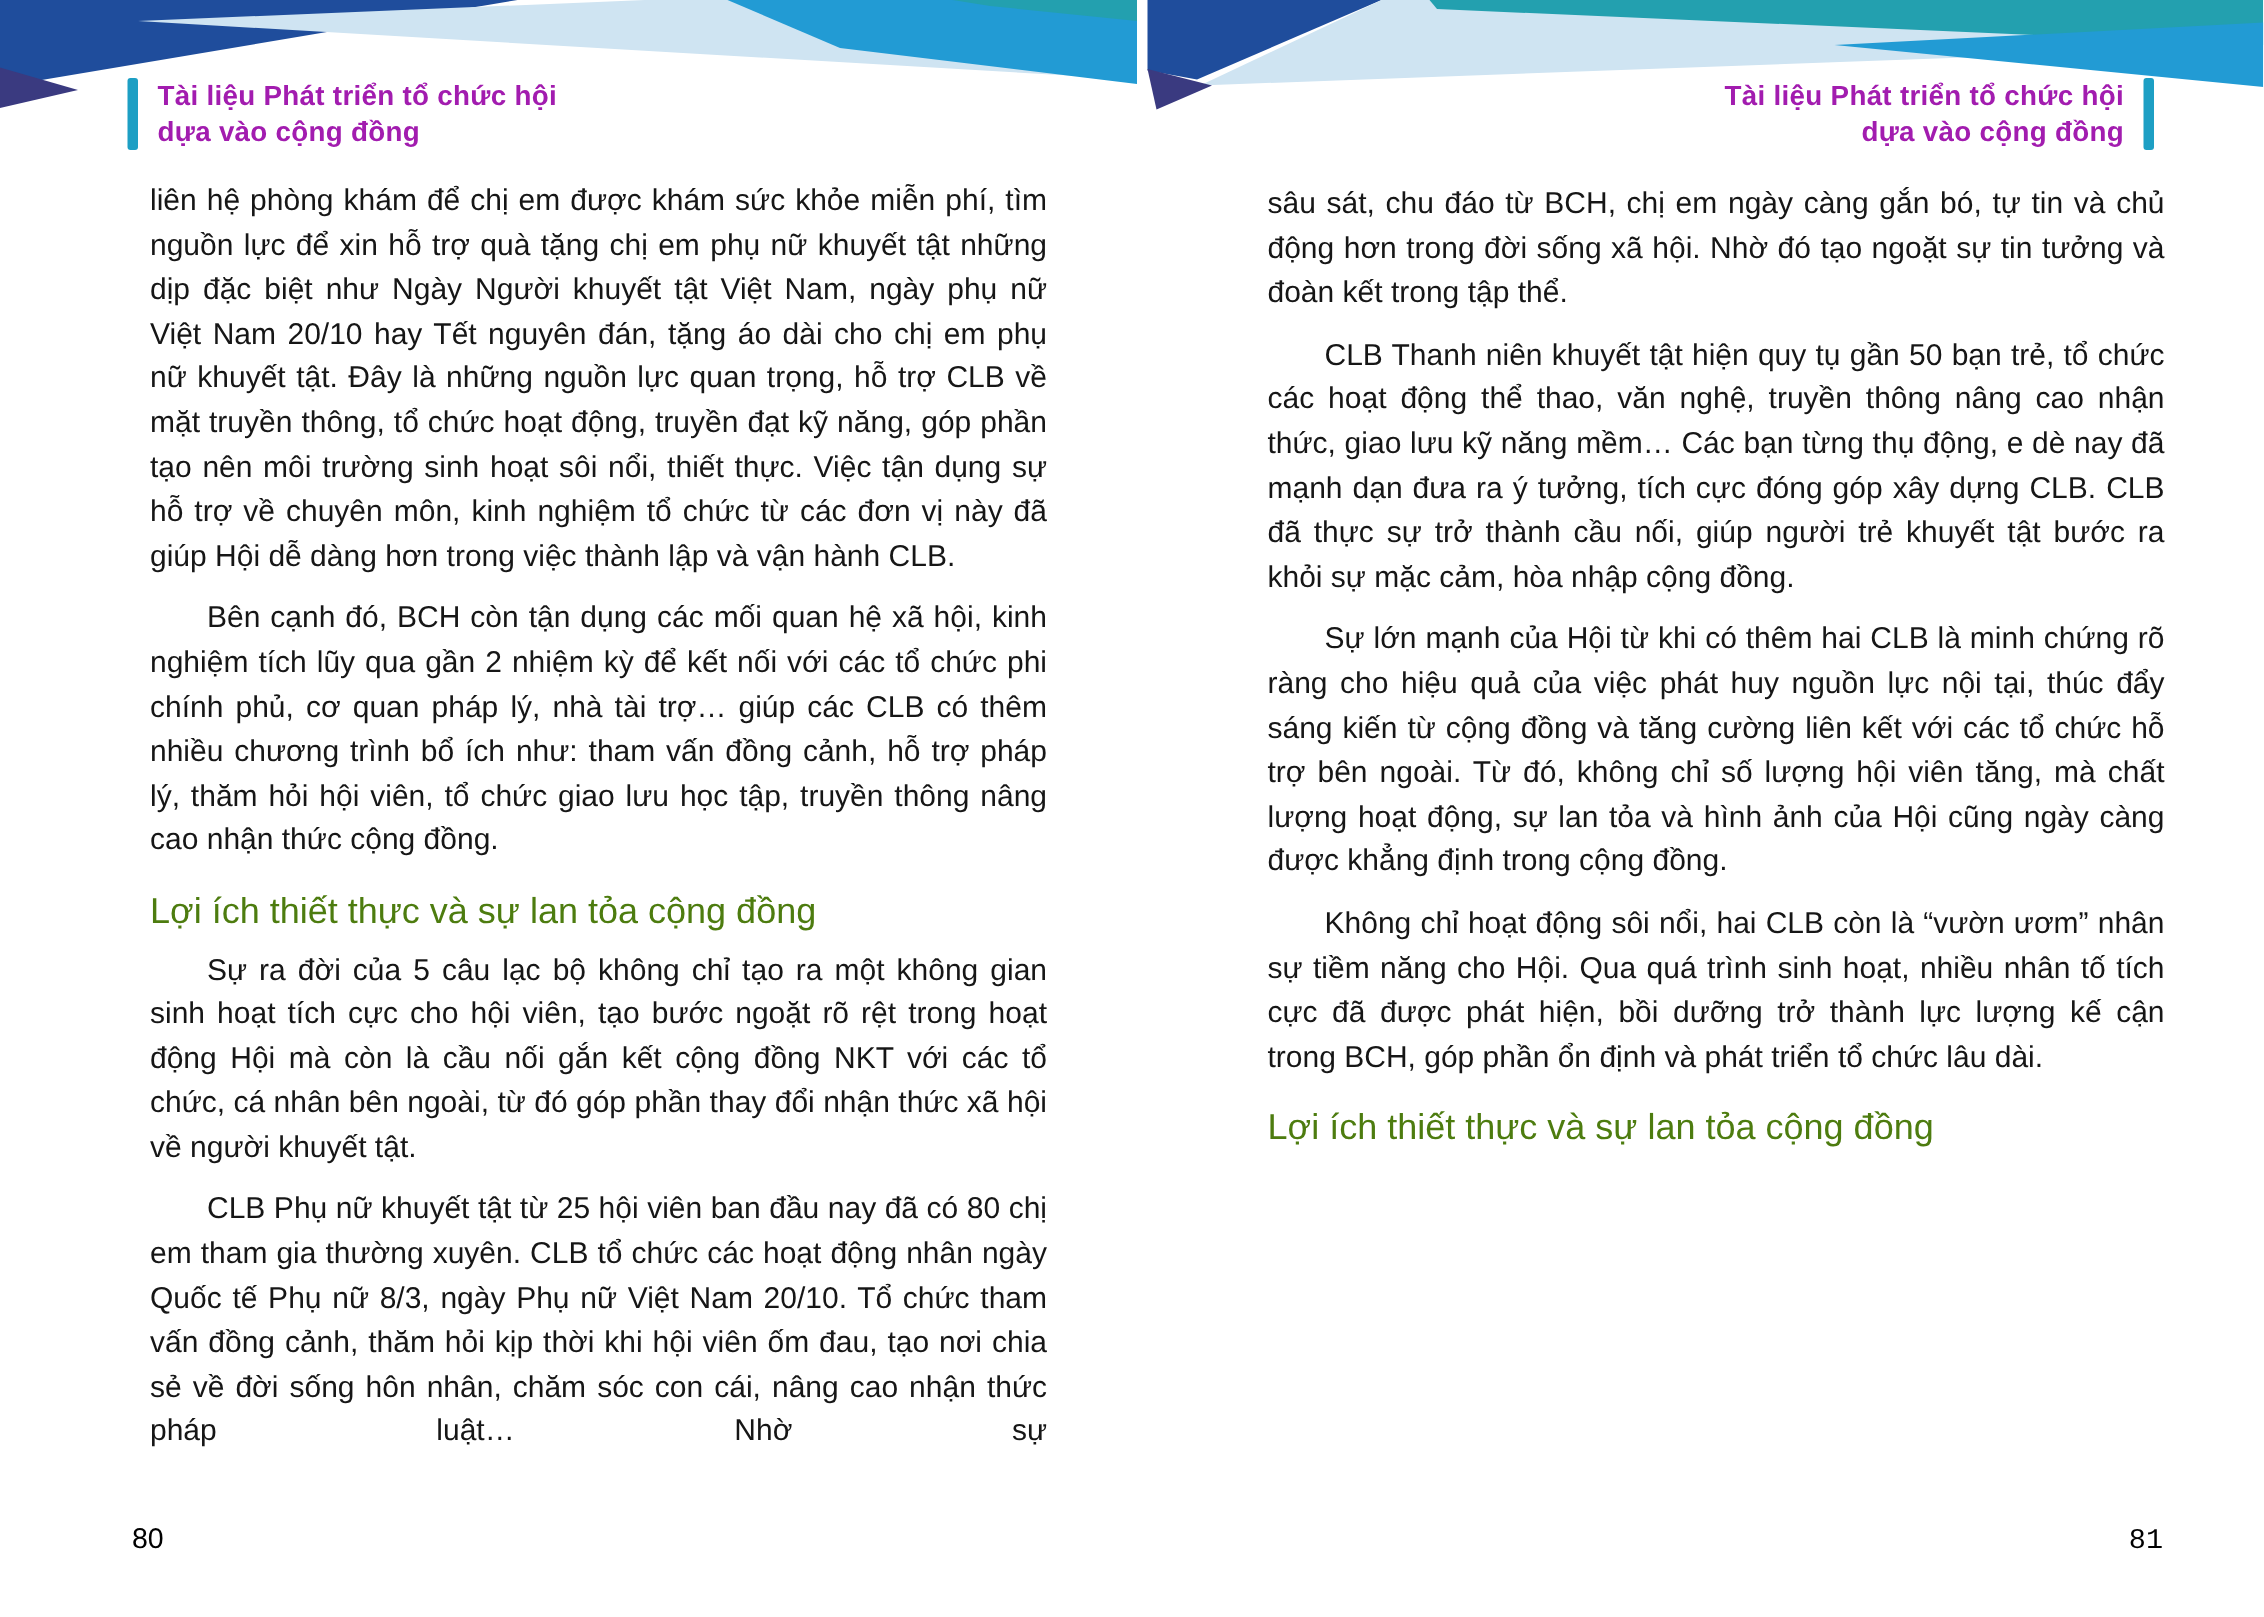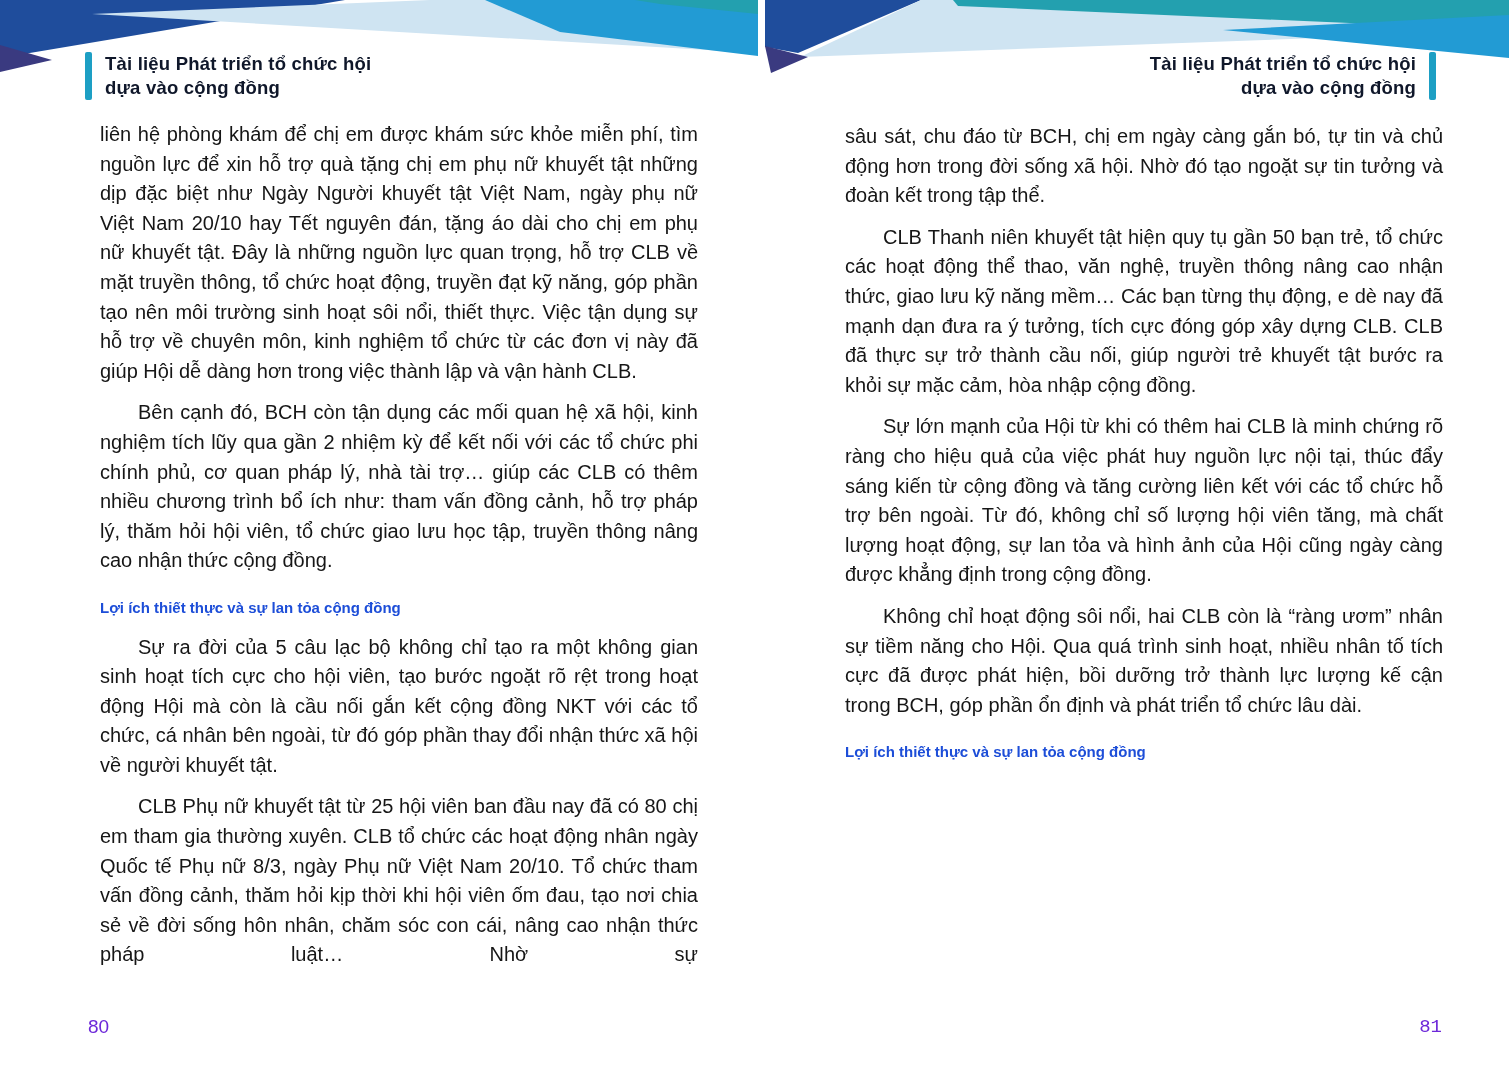--- a/index.html
+++ b/index.html
@@ -18,47 +18,47 @@
     position:absolute; top:52px;
     display:flex; align-items:flex-start;
   }
   .title-block.left  { left:85px; }
   .title-block.right { right:73px; }
   .accent-bar {
     width:7px; height:48px; background:#1d9fc4; border-radius:2px;
     flex:0 0 auto;
   }
   .title-text {
-    font-size:18.5px; font-weight:700; color:#0f172a;
+    font-size:18.5px; font-weight:700; color:#a21caf;
     line-height:24px; letter-spacing:0.2px;
   }
   .title-block.left  .title-text { margin-left:13px; text-align:left; }
   .title-block.right .title-text { margin-right:13px; text-align:right; }
 
   .body-col {
     position:absolute; top:120px; width:598px;
     font-size:20px; line-height:29.6px; color:#161616;
     text-align:justify;
   }
   .body-col.left  { left:100px; }
   .body-col.right { left:845px; top:122px; }
 
   .body-col p { margin:0 0 0 0; }
   .body-col p + p { margin-top:12px; }
   .body-col p.ind { text-indent:38px; }
   .body-col p.cont-out { text-align-last:justify; }
   .body-col h3 {
     margin:17px 0 10px 0;
-    font-size:15px; font-weight:700; color:#1d4ed8;
+    font-size:24px; font-weight:400; color:#4d7c0f;
     text-align:left;
   }
 
   .page-number {
     position:absolute; top:1016px;
-    font-size:19px; color:#6d28d9;
+    font-size:19px; color:#000000;
   }
   .page-number.left  { left:88px; }
   .page-number.right { right:67px;font-family:Liberation Mono, monospace; }
 </style>
 </head>
 <body>
 
 <div class="spread">
 
   <svg class="header-svg left" width="758" height="116" viewBox="0 0 758 116" aria-hidden="true">
@@ -98,20 +98,20 @@
     <p class="ind">Bên cạnh đó, BCH còn tận dụng các mối quan hệ xã hội, kinh nghiệm tích lũy qua gần 2 nhiệm kỳ để kết nối với các tổ chức phi chính phủ, cơ quan pháp lý, nhà tài trợ… giúp các CLB có thêm nhiều chương trình bổ ích như: tham vấn đồng cảnh, hỗ trợ pháp lý, thăm hỏi hội viên, tổ chức giao lưu học tập, truyền thông nâng cao nhận thức cộng đồng.</p>
     <h3>Lợi ích thiết thực và sự lan tỏa cộng đồng</h3>
     <p class="ind">Sự ra đời của 5 câu lạc bộ không chỉ tạo ra một không gian sinh hoạt tích cực cho hội viên, tạo bước ngoặt rõ rệt trong hoạt động Hội mà còn là cầu nối gắn kết cộng đồng NKT với các tổ chức, cá nhân bên ngoài, từ đó góp phần thay đổi nhận thức xã hội về người khuyết tật.</p>
     <p class="ind cont-out">CLB Phụ nữ khuyết tật từ 25 hội viên ban đầu nay đã có 80 chị em tham gia thường xuyên. CLB tổ chức các hoạt động nhân ngày Quốc tế Phụ nữ 8/3, ngày Phụ nữ Việt Nam 20/10. Tổ chức tham vấn đồng cảnh, thăm hỏi kịp thời khi hội viên ốm đau, tạo nơi chia sẻ về đời sống hôn nhân, chăm sóc con cái, nâng cao nhận thức pháp luật… Nhờ sự</p>
   </div>
 
   <div class="body-col right">
     <p>sâu sát, chu đáo từ BCH, chị em ngày càng gắn bó, tự tin và chủ động hơn trong đời sống xã hội. Nhờ đó tạo ngoặt sự tin tưởng và đoàn kết trong tập thể.</p>
     <p class="ind">CLB Thanh niên khuyết tật hiện quy tụ gần 50 bạn trẻ, tổ chức các hoạt động thể thao, văn nghệ, truyền thông nâng cao nhận thức, giao lưu kỹ năng mềm… Các bạn từng thụ động, e dè nay đã mạnh dạn đưa ra ý tưởng, tích cực đóng góp xây dựng CLB. CLB đã thực sự trở thành cầu nối, giúp người trẻ khuyết tật bước ra khỏi sự mặc cảm, hòa nhập cộng đồng.</p>
     <p class="ind">Sự lớn mạnh của Hội từ khi có thêm hai CLB là minh chứng rõ ràng cho hiệu quả của việc phát huy nguồn lực nội tại, thúc đẩy sáng kiến từ cộng đồng và tăng cường liên kết với các tổ chức hỗ trợ bên ngoài. Từ đó, không chỉ số lượng hội viên tăng, mà chất lượng hoạt động, sự lan tỏa và hình ảnh của Hội cũng ngày càng được khẳng định trong cộng đồng.</p>
-    <p class="ind">Không chỉ hoạt động sôi nổi, hai CLB còn là “ràng ươm” nhân sự tiềm năng cho Hội. Qua quá trình sinh hoạt, nhiều nhân tố tích cực đã được phát hiện, bồi dưỡng trở thành lực lượng kế cận trong BCH, góp phần ổn định và phát triển tổ chức lâu dài.</p>
+    <p class="ind">Không chỉ hoạt động sôi nổi, hai CLB còn là “vườn ươm” nhân sự tiềm năng cho Hội. Qua quá trình sinh hoạt, nhiều nhân tố tích cực đã được phát hiện, bồi dưỡng trở thành lực lượng kế cận trong BCH, góp phần ổn định và phát triển tổ chức lâu dài.</p>
     <h3>Lợi ích thiết thực và sự lan tỏa cộng đồng</h3>
   </div>
 
   <div class="page-number left">80</div>
   <div class="page-number right">81</div>
 
 </div>
 
 </body></html>

